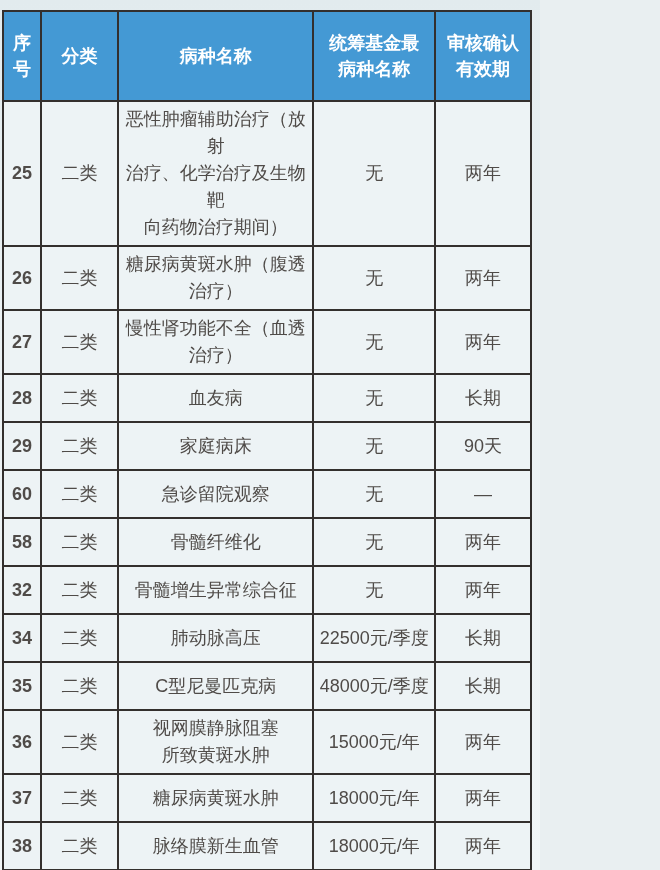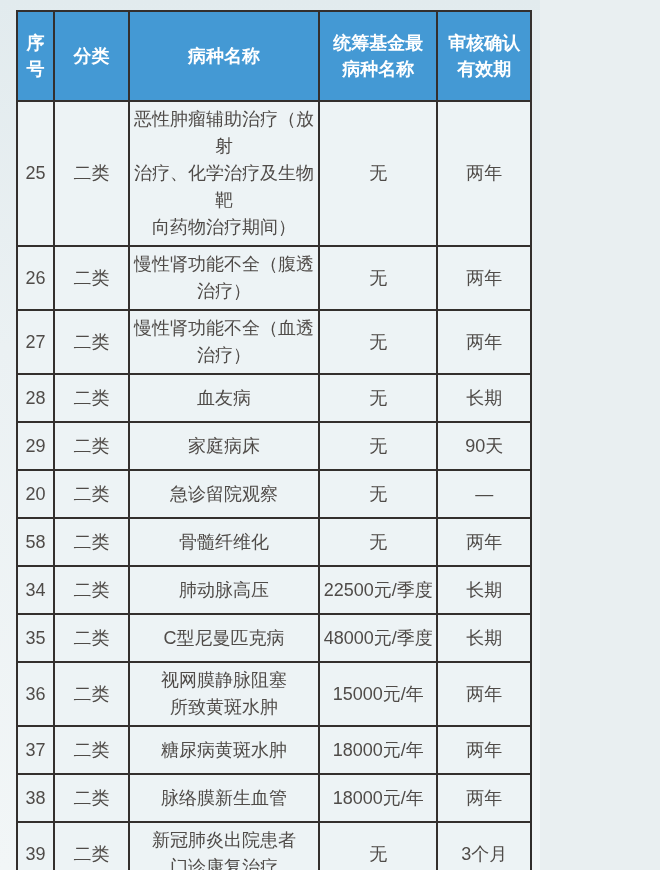--- a/index.html
+++ b/index.html
@@ -6,21 +6,21 @@
     margin: 0;
     padding: 0;
     background: #e9eff1;
     font-family: "Liberation Sans", "DejaVu Sans", sans-serif;
   }
   .page {
     width: 540px;
     height: 870px;
     background: linear-gradient(180deg, #e2ebee 0%, #ebf1f3 40%, #f2f6f7 100%);
     box-sizing: border-box;
-    padding: 10px 8px 8px 16px;
+    padding: 10px 8px 8px 2px;
     overflow: hidden;
   }
   table.med-table {
     width: 100%;
     border-collapse: collapse;
     table-layout: fixed;
   }
   table.med-table th,
   table.med-table td {
     border: 2.5px solid #332f2d;
@@ -41,20 +41,21 @@
     background: #edf3f5;
     color: #4f4b48;
     font-size: 18px;
     line-height: 1.5;
     height: 38px;
     white-space: pre-line;
   }
   td.cell-no {
     font-size: 19px;
     font-family: "Liberation Sans", "DejaVu Sans", sans-serif;
+    font-weight: bold;
   }
   col.c-no       { width: 7.2%; }
   col.c-category { width: 14.6%; }
   col.c-name     { width: 37.0%; }
   col.c-limit    { width: 23.0%; }
   col.c-validity { width: 18.2%; }
 </style>
 </head>
 <body>
 
@@ -84,21 +85,21 @@
           <td class="cell-category">二类</td>
           <td class="cell-name">恶性肿瘤辅助治疗（放射
 治疗、化学治疗及生物靶
 向药物治疗期间）</td>
           <td class="cell-limit">无</td>
           <td class="cell-validity">两年</td>
         </tr>
         <tr>
           <td class="cell-no">26</td>
           <td class="cell-category">二类</td>
-          <td class="cell-name">慢性肾功能不全（腹透治疗）</td>
+          <td class="cell-name">糖尿病黄斑水肿（腹透治疗）</td>
           <td class="cell-limit">无</td>
           <td class="cell-validity">两年</td>
         </tr>
         <tr>
           <td class="cell-no">27</td>
           <td class="cell-category">二类</td>
           <td class="cell-name">慢性肾功能不全（血透治疗）</td>
           <td class="cell-limit">无</td>
           <td class="cell-validity">两年</td>
         </tr>
@@ -110,30 +111,37 @@
           <td class="cell-validity">长期</td>
         </tr>
         <tr>
           <td class="cell-no">29</td>
           <td class="cell-category">二类</td>
           <td class="cell-name">家庭病床</td>
           <td class="cell-limit">无</td>
           <td class="cell-validity">90天</td>
         </tr>
         <tr>
-          <td class="cell-no">20</td>
+          <td class="cell-no">60</td>
           <td class="cell-category">二类</td>
           <td class="cell-name">急诊留院观察</td>
           <td class="cell-limit">无</td>
           <td class="cell-validity">—</td>
         </tr>
         <tr>
           <td class="cell-no">58</td>
           <td class="cell-category">二类</td>
           <td class="cell-name">骨髓纤维化</td>
+          <td class="cell-limit">无</td>
+          <td class="cell-validity">两年</td>
+        </tr>
+        <tr>
+          <td class="cell-no">32</td>
+          <td class="cell-category">二类</td>
+          <td class="cell-name">骨髓增生异常综合征</td>
           <td class="cell-limit">无</td>
           <td class="cell-validity">两年</td>
         </tr>
         <tr>
           <td class="cell-no">34</td>
           <td class="cell-category">二类</td>
           <td class="cell-name">肺动脉高压</td>
           <td class="cell-limit">22500元/季度</td>
           <td class="cell-validity">长期</td>
         </tr>

